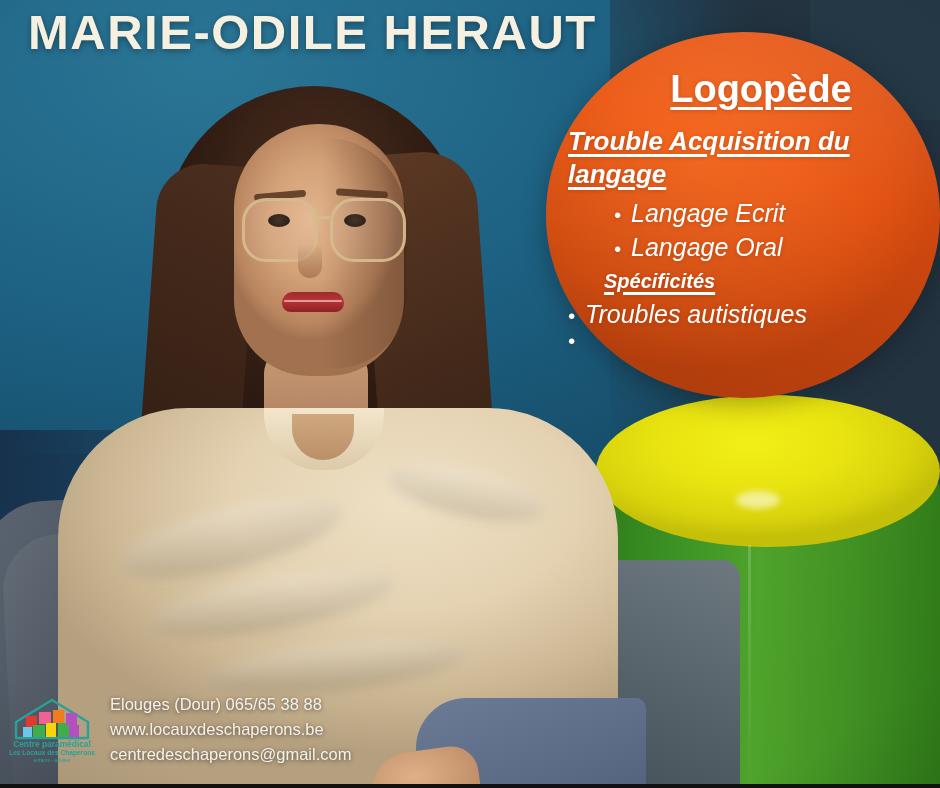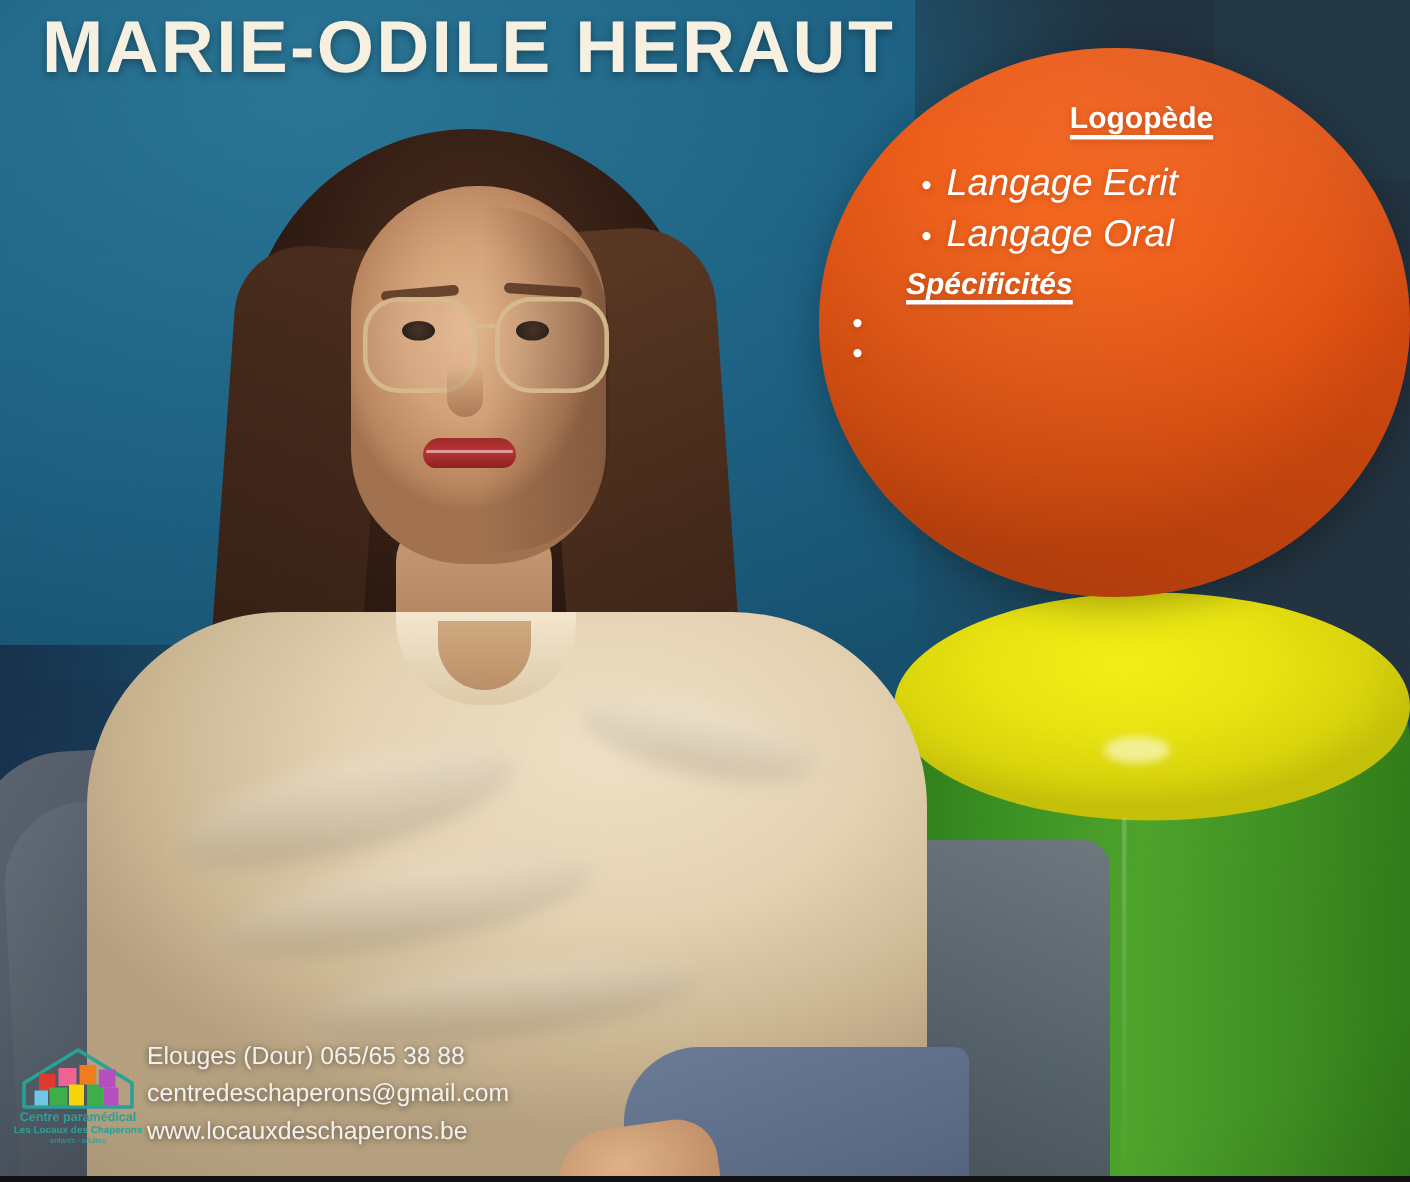--- a/index.html
+++ b/index.html
@@ -114,21 +114,21 @@
 
   
   .title{
     position:absolute;left:28px;top:4px;
     font-size:49px;letter-spacing:1.5px;font-weight:700;
     color:#f6f0e1;white-space:nowrap;
     text-shadow:0 2px 6px rgba(0,0,0,.35);
   }
   .panel{position:absolute;left:568px;top:68px;width:372px;color:#fff;}
   .heading-main{
-    font-size:20px;font-weight:700;text-align:center;
+    font-size:38px;font-weight:700;text-align:center;
     text-decoration:underline;text-underline-offset:5px;text-decoration-thickness:3px;
     margin:0 0 14px 0;padding-left:14px;
     text-shadow:0 1px 4px rgba(120,40,0,.35);
   }
   .heading-sub{
     font-size:26px;font-weight:700;font-style:italic;line-height:1.28;
     text-decoration:underline;text-underline-offset:4px;text-decoration-thickness:2.5px;
     margin:0 0 2px 0;
     text-shadow:0 1px 4px rgba(120,40,0,.35);
   }
@@ -144,21 +144,21 @@
     font-size:20px;font-weight:700;font-style:italic;
     text-decoration:underline;text-underline-offset:4px;text-decoration-thickness:2.5px;
     margin:6px 0 2px 36px;
     text-shadow:0 1px 4px rgba(120,40,0,.35);
   }
   ul.wide{margin-left:0px;}
 
   
   .contact{position:absolute;left:98px;top:692px;color:#f4f1ec;font-size:16.5px;line-height:1.52;
     text-shadow:0 1px 4px rgba(0,0,0,.55);}
-  .contact div{white-space:nowrap;}
+  .contact div{white-space:nowrap;margin-left:12px;}
 
   
   .logo{position:absolute;left:6px;top:692px;width:92px;height:72px;}
   .logo svg{display:block;}
 </style>
 </head>
 <body>
 
 <div id="poster">
 
@@ -211,48 +211,50 @@
 
   <div class="orange-circle"></div>
 
   <div class="vignette"></div>
   <div class="grain"></div>
 
   <div class="title">MARIE-ODILE HERAUT</div>
 
   <div class="panel">
     <div class="heading-main">Logopède </div>
+    <div class="heading-sub">Trouble Acquisition du langage </div>
 
     <ul class="blist indented">
       <li>
         <span class="dot">•</span>
         <span>Langage Ecrit</span>
       </li>
       <li>
         <span class="dot">•</span>
         <span> Langage Oral</span>
       </li>
     </ul>
 
     <div class="heading-spec">Spécificités </div>
 
     <ul class="blist wide">
       <li>
         <span class="dot">•</span>
+        <span>Troubles autistiques</span>
       </li>
       <li>
         <span class="dot">•</span>
       </li>
     </ul>
   </div>
 
   <div class="contact">
     <div>Elouges (Dour) 065/65 38 88</div>
+    <div>www.locauxdeschaperons.be</div>
     <div>centredeschaperons@gmail.com</div>
-    <div>www.locauxdeschaperons.be</div>
   </div>
 
   <div class="logo">
     <svg viewBox="0 0 92 72" width="92" height="72">
       <path d="M10 30 L46 8 L82 30 L82 46 L10 46 Z" fill="none" stroke="#2aa198" stroke-width="2.4" stroke-linejoin="round"></path>
       <rect x="20" y="24" width="11" height="11" fill="#e03a2f"></rect>
       <rect x="17" y="35" width="9" height="10" fill="#6fc7e8"></rect>
       <rect x="27" y="33" width="12" height="12" fill="#3fae4a"></rect>
       <rect x="33" y="20" width="12" height="12" fill="#f06292"></rect>
       <rect x="40" y="31" width="10" height="14" fill="#f5d60a"></rect>

